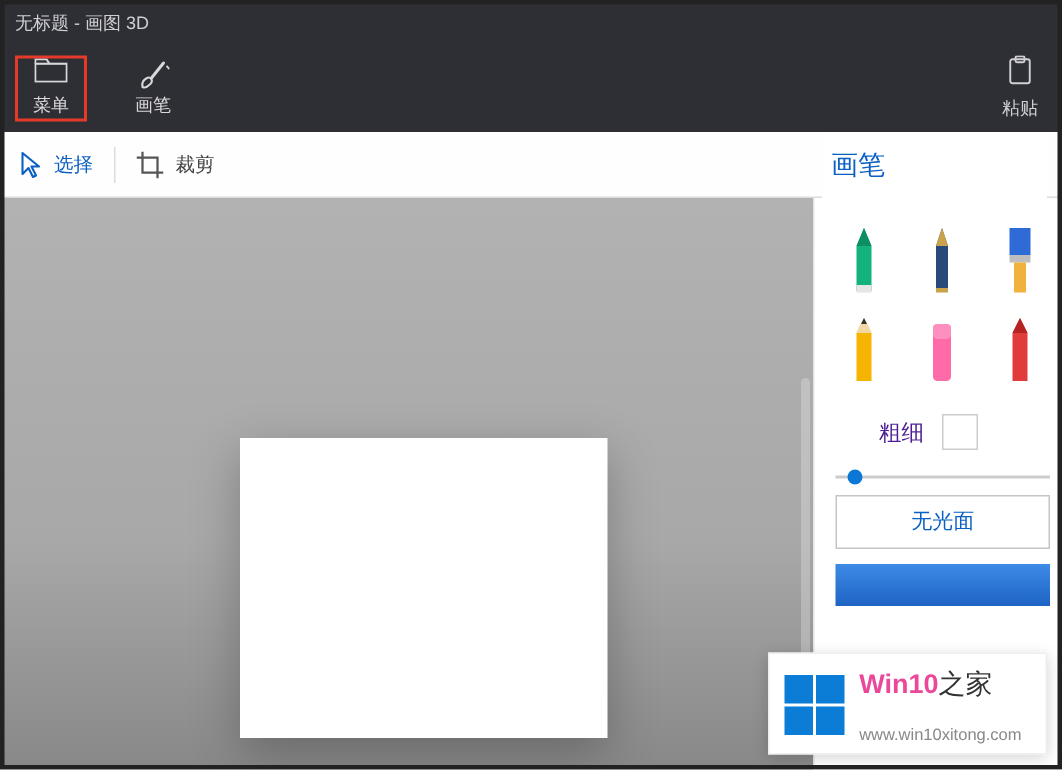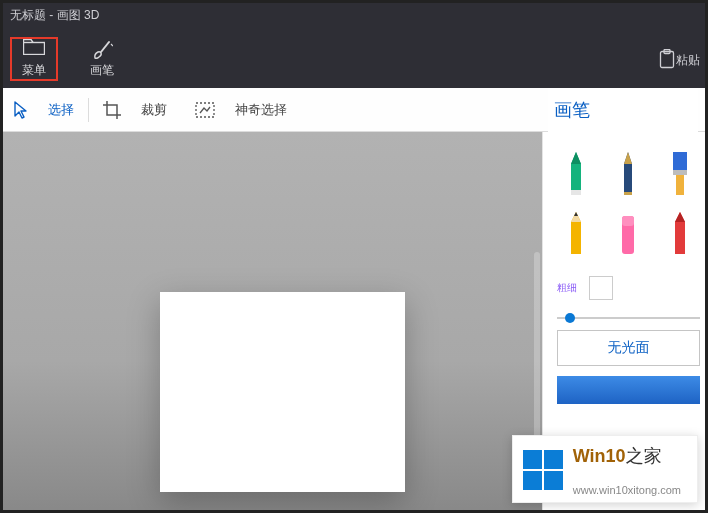--- a/index.html
+++ b/index.html
@@ -46,36 +46,36 @@
     width: 48px; height: 44px;
     margin-left: 20px;
     cursor: pointer;
   }
   .ribbon-right {
     position: absolute; right: 0; top: 0; bottom: 0;
     display: flex; align-items: center;
     padding-right: 6px;
   }
   .rb-btn {
-    display: flex; flex-direction: row; align-items: center; justify-content: flex-start;
+    display: flex; flex-direction: column; align-items: center; justify-content: space-between;
     width: 44px; height: 44px; cursor: pointer; color: #cfcfd4;
   }
   .rb-btn.disabled { color: #6a6a73; }
   .mini-label { font-size: 12px; margin-top: 2px; }
   
   .subbar {
     height: 44px;
     background: #fefefe;
     border-bottom: 1px solid #dcdcdc;
     display: flex; align-items: center;
     color: #444; font-size: 13px;
     position: relative;
   }
   .subbar .tool {
-    display: flex; align-items: center; gap: 20px;
+    display: flex; align-items: center; gap: 8px;
     padding: 0 14px;
     cursor: pointer;
   }
   .subbar .tool.selected { color: #0a5fc3; }
   .subbar .vsep { width: 1px; height: 24px; background: #dcdcdc; }
   .subbar-right {
     margin-left: auto; display: flex; align-items: center; gap: 20px;
     padding-right: 10px; color: #666;
   }
   .brush-title {
@@ -121,22 +121,22 @@
   }
   .brushes {
     display: grid;
     grid-template-columns: repeat(3, 38px);
     grid-auto-rows: 50px;
     gap: 10px 14px;
     justify-content: start;
   }
   .brush-cell { display: flex; align-items: flex-end; justify-content: center; cursor: pointer; }
   .thick-label {
-    margin-top: 20px; font-size: 10px; color: #8b5cf6;
-    display: flex; align-items: center; gap: 12px;
+    margin-top: 20px; font-size: 15px; color: #4c1d95;
+    display: flex; align-items: center; gap: 12px; margin-left: 29px;
   }
   .thick-input {
     width: 24px; height: 24px; border: 1px solid #ccc;
   }
   .slider {
     margin-top: 10px; position: relative; height: 16px;
   }
   .slider-track {
     position: absolute; left: 0; right: 0; top: 7px;
     height: 2px; background: #ccc;
@@ -167,21 +167,21 @@
     box-shadow: 0 2px 10px rgba(0,0,0,.18);
     z-index: 50;
   }
   .win-logo {
     width: 40px; height: 40px;
     display: grid; grid-template-columns: 1fr 1fr; grid-template-rows: 1fr 1fr;
     gap: 2px;
   }
   .win-logo div { background: #0b7dd6; }
   .wm-text .t1 { font-size: 18px; color: #333; }
-  .wm-text .t1 b { color: #a16207; font-weight: 700; }
+  .wm-text .t1 b { color: #ec4899; font-weight: 700; }
   .wm-text .t2 { font-size: 11px; color: #888; margin-top: 16px; }
   .frame-border {
     position: absolute; inset: 0;
     border: 3px solid #222; pointer-events: none;
     z-index: 100;
   }
   svg { display: block; }
 </style>
 </head>
 <body>
@@ -226,27 +226,20 @@
     </svg>
     <span>选择</span>
   </div>
   <div class="vsep"></div>
   <div class="tool">
     <svg width="18" height="18" viewBox="0 0 18 18">
       <path d="M4 0 L4 14 L18 14 M0 4 L14 4 L14 18" fill="none" stroke="#555" stroke-width="1.5"></path>
     </svg>
     <span>裁剪</span>
   </div>
-  <div class="tool">
-    <svg width="20" height="16" viewBox="0 0 20 16">
-      <rect x="1" y="1" width="18" height="14" fill="none" stroke="#555" stroke-width="1.3" stroke-dasharray="2 2"></rect>
-      <path d="M5 11 L9 6 L12 9 L15 5" fill="none" stroke="#555" stroke-width="1.3"></path>
-    </svg>
-    <span>神奇选择</span>
-  </div>
   <div class="subbar-right">
     <svg width="18" height="16" viewBox="0 0 18 16">
         <path d="M1 1 L1 15 M1 2 L15 2 L11 6 L15 10 L1 10" fill="none" stroke="#777" stroke-width="1.4"></path>
       </svg>
     <span style="font-size:20px;color:#777;cursor:pointer;">−</span>
     <span style="font-size:20px;color:#777;cursor:pointer;">+</span>
     <span style="font-size:16px;color:#777;letter-spacing:2px;cursor:pointer;">···</span>
   </div>
   <div class="brush-title">画笔</div>
 </div>

